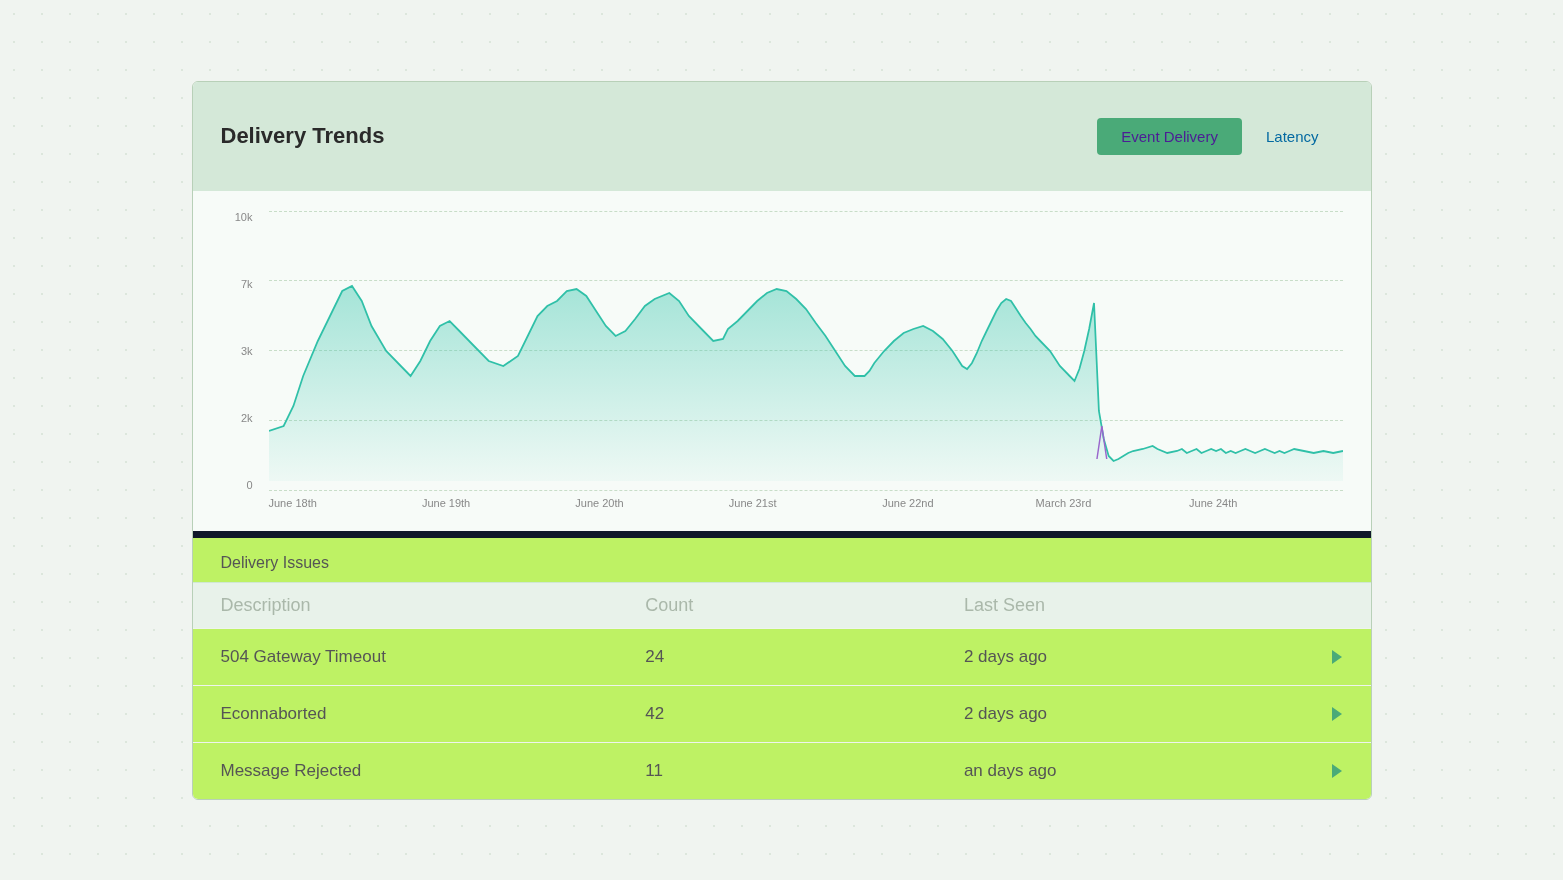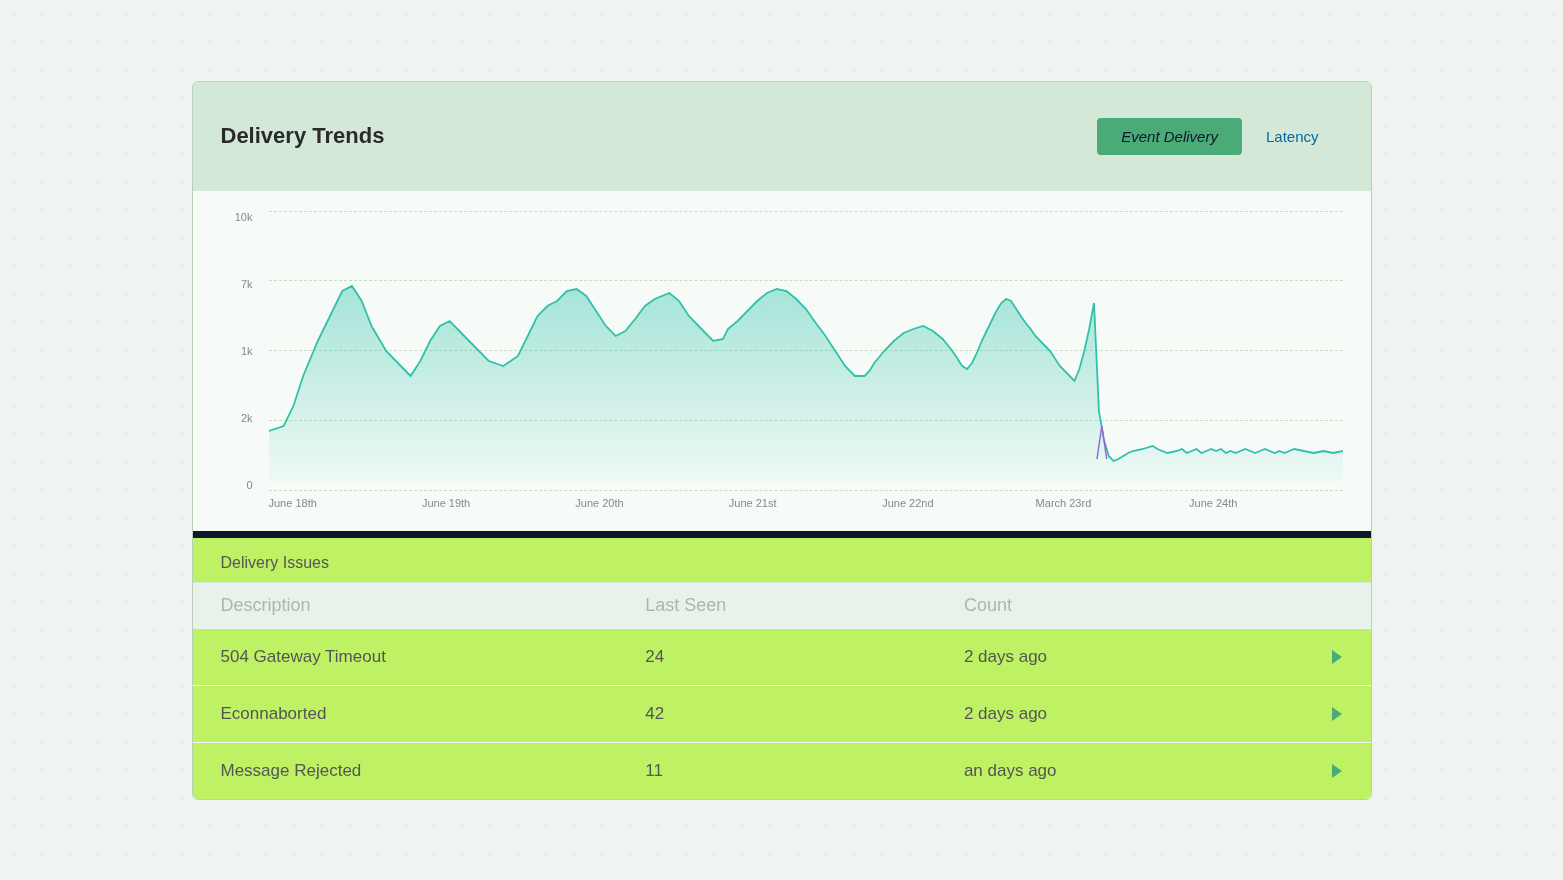--- a/index.html
+++ b/index.html
@@ -50,23 +50,22 @@
     }
     .tab {
       padding: 10px 24px;
       font-size: 15px;
       font-weight: 500;
       cursor: pointer;
       border-radius: 4px;
     }
     .tab-active {
       background: #4aaa78;
-      color: #0f172a;
+      color: #4c1d95;
       border-radius: 4px;
-      font-style: italic;
     }
     .tab-inactive {
       color: #0369a1;
       background: transparent;
     }
     
     .chart-area {
       background: #f7fbf8;
       padding: 20px 28px 10px 28px;
       border-bottom: 7px solid #0f172a;
@@ -195,21 +194,21 @@
       </div>
     </div>
   </div>
 
   <div class="chart-area">
     <div class="chart-container">
 
       <div class="y-axis">
         <span class="y-label">10k</span>
         <span class="y-label">7k</span>
-        <span class="y-label">1k</span>
+        <span class="y-label">3k</span>
         <span class="y-label">2k</span>
         <span class="y-label">0</span>
       </div>
 
       <div class="chart-inner">
         <div class="grid-lines">
           <div class="grid-line"></div>
           <div class="grid-line"></div>
           <div class="grid-line"></div>
           <div class="grid-line"></div>
@@ -244,22 +243,22 @@
         <span class="x-label">March 23rd</span>
         <span class="x-label">June 24th</span>
       </div>
     </div>
   </div>
 
   <div class="table-section">
     <div class="delivery-issues-title">Delivery Issues</div>
     <div class="table-header">
       <span class="table-col-header">Description</span>
+      <span class="table-col-header">Count</span>
       <span class="table-col-header">Last Seen</span>
-      <span class="table-col-header">Count</span>
       <span class="table-col-header"></span>
     </div>
 
     <div class="table-row">
       <span class="table-cell">504 Gateway Timeout</span>
       <span class="table-cell">24</span>
       <span class="table-cell">2 days ago</span>
       <div class="row-arrow">
         <div class="arrow-icon"></div>
       </div>

